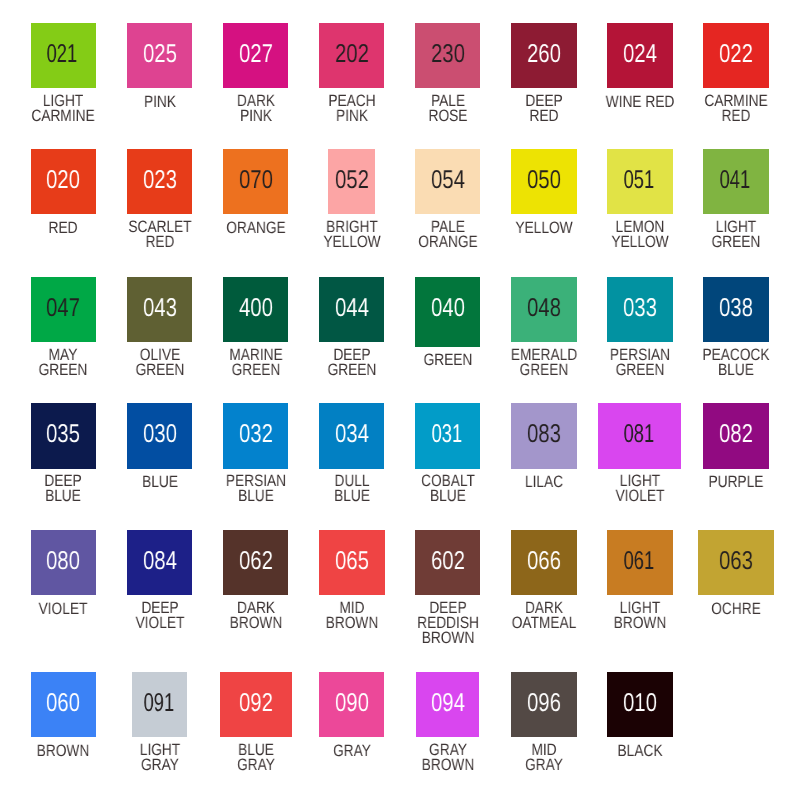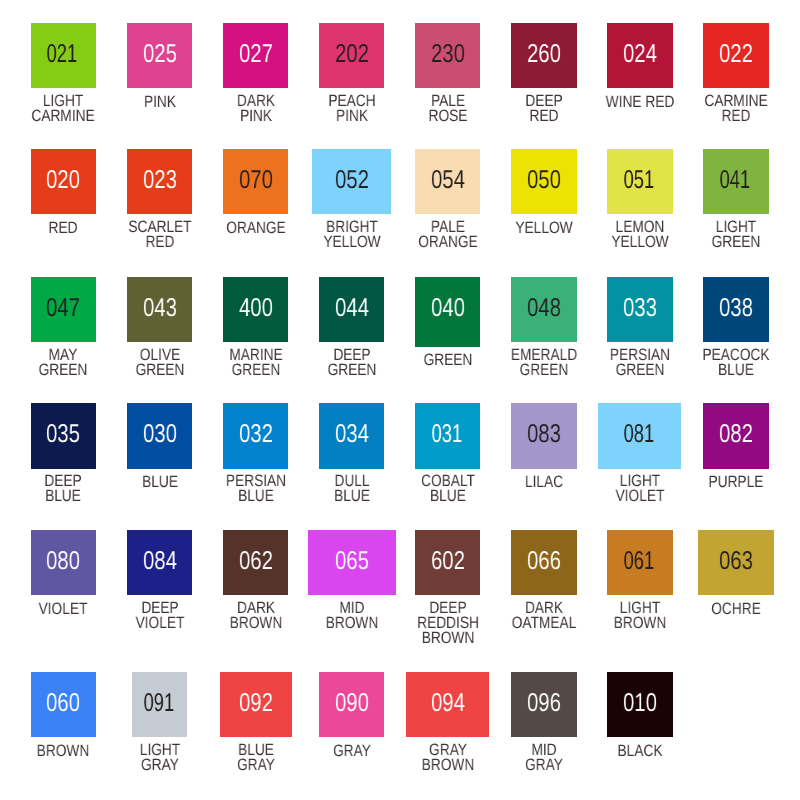--- a/index.html
+++ b/index.html
@@ -132,21 +132,21 @@
     </div>
     <div class="swatch-cell" style="width:96.09px">
       <div class="swatch" style="width:65.3px;height:65.3px;background:#ED711F">
         <span class="code" style="color:#231f20;font-size:25.81px;top:18.7px;transform:translateX(calc(-50% + 0px)) scaleX(0.788)">070</span>
         <span class="label" style="color:#3d3535;font-size:16.52px;line-height:15.1px;margin-top:5.4px;transform:translateX(-50%) scaleX(0.83)">
           <span class="ln">ORANGE</span>
         </span>
       </div>
     </div>
     <div class="swatch-cell" style="width:96.09px">
-      <div class="swatch" style="width:79px;height:65.3px;background:#7dd3fc">
+      <div class="swatch" style="width:47px;height:65.3px;background:#fca5a5">
         <span class="code" style="color:#231f20;font-size:25.81px;top:18.7px;transform:translateX(calc(-50% + 0px)) scaleX(0.788)">052</span>
         <span class="label" style="color:#3d3535;font-size:16.52px;line-height:15.1px;margin-top:4.3px;transform:translateX(-50%) scaleX(0.83)">
           <span class="ln">BRIGHT</span>
           <span class="ln">YELLOW</span>
         </span>
       </div>
     </div>
     <div class="swatch-cell" style="width:96.09px">
       <div class="swatch" style="width:65.3px;height:65.3px;background:#FADCB3">
         <span class="code" style="color:#231f20;font-size:25.81px;top:18.7px;transform:translateX(calc(-50% + 0px)) scaleX(0.788)">054</span>
@@ -303,21 +303,21 @@
     </div>
     <div class="swatch-cell" style="width:96.09px">
       <div class="swatch" style="width:65.3px;height:65.3px;background:#A396CB">
         <span class="code" style="color:#231f20;font-size:25.81px;top:18.7px;transform:translateX(calc(-50% + 0px)) scaleX(0.788)">083</span>
         <span class="label" style="color:#3d3535;font-size:16.52px;line-height:15.1px;margin-top:5.4px;transform:translateX(-50%) scaleX(0.83)">
           <span class="ln">LILAC</span>
         </span>
       </div>
     </div>
     <div class="swatch-cell" style="width:96.09px">
-      <div class="swatch" style="width:83px;height:65.3px;background:#7dd3fc">
+      <div class="swatch" style="width:83px;height:65.3px;background:#d946ef">
         <span class="code" style="color:#231f20;font-size:25.81px;top:18.7px;transform:translateX(calc(-50% + -1.15px)) scaleX(0.71)">081</span>
         <span class="label" style="color:#3d3535;font-size:16.52px;line-height:15.1px;margin-top:4.3px;transform:translateX(-50%) scaleX(0.83)">
           <span class="ln">LIGHT</span>
           <span class="ln">VIOLET</span>
         </span>
       </div>
     </div>
     <div class="swatch-cell" style="width:96.09px">
       <div class="swatch" style="width:65.3px;height:65.3px;background:#910A81">
         <span class="code" style="color:#ffffff;font-size:25.81px;top:18.7px;transform:translateX(calc(-50% + 0px)) scaleX(0.788)">082</span>
@@ -348,21 +348,21 @@
     <div class="swatch-cell" style="width:96.09px">
       <div class="swatch" style="width:65.3px;height:65.3px;background:#55332A">
         <span class="code" style="color:#ffffff;font-size:25.81px;top:18.7px;transform:translateX(calc(-50% + 0px)) scaleX(0.788)">062</span>
         <span class="label" style="color:#3d3535;font-size:16.52px;line-height:15.1px;margin-top:4.3px;transform:translateX(-50%) scaleX(0.83)">
           <span class="ln">DARK</span>
           <span class="ln">BROWN</span>
         </span>
       </div>
     </div>
     <div class="swatch-cell" style="width:96.09px">
-      <div class="swatch" style="width:88px;height:65.3px;background:#d946ef">
+      <div class="swatch" style="width:66px;height:65.3px;background:#ef4444">
         <span class="code" style="color:#ffffff;font-size:25.81px;top:18.7px;transform:translateX(calc(-50% + 0px)) scaleX(0.788)">065</span>
         <span class="label" style="color:#3d3535;font-size:16.52px;line-height:15.1px;margin-top:4.3px;transform:translateX(-50%) scaleX(0.83)">
           <span class="ln">MID</span>
           <span class="ln">BROWN</span>
         </span>
       </div>
     </div>
     <div class="swatch-cell" style="width:96.09px">
       <div class="swatch" style="width:65.3px;height:65.3px;background:#6F3C36">
         <span class="code" style="color:#ffffff;font-size:25.81px;top:18.7px;transform:translateX(calc(-50% + 0px)) scaleX(0.788)">602</span>
@@ -429,21 +429,21 @@
     </div>
     <div class="swatch-cell" style="width:96.09px">
       <div class="swatch" style="width:65.3px;height:65.3px;background:#ec4899">
         <span class="code" style="color:#ffffff;font-size:25.81px;top:18.7px;transform:translateX(calc(-50% + 0px)) scaleX(0.788)">090</span>
         <span class="label" style="color:#3d3535;font-size:16.52px;line-height:15.1px;margin-top:5.4px;transform:translateX(-50%) scaleX(0.83)">
           <span class="ln">GRAY</span>
         </span>
       </div>
     </div>
     <div class="swatch-cell" style="width:96.09px">
-      <div class="swatch" style="width:83px;height:65.3px;background:#ef4444">
+      <div class="swatch" style="width:63px;height:65.3px;background:#d946ef">
         <span class="code" style="color:#ffffff;font-size:25.81px;top:18.7px;transform:translateX(calc(-50% + 0px)) scaleX(0.788)">094</span>
         <span class="label" style="color:#3d3535;font-size:16.52px;line-height:15.1px;margin-top:4.3px;transform:translateX(-50%) scaleX(0.83)">
           <span class="ln">GRAY</span>
           <span class="ln">BROWN</span>
         </span>
       </div>
     </div>
     <div class="swatch-cell" style="width:96.09px">
       <div class="swatch" style="width:65.3px;height:65.3px;background:#534945">
         <span class="code" style="color:#ffffff;font-size:25.81px;top:18.7px;transform:translateX(calc(-50% + 0px)) scaleX(0.788)">096</span>

